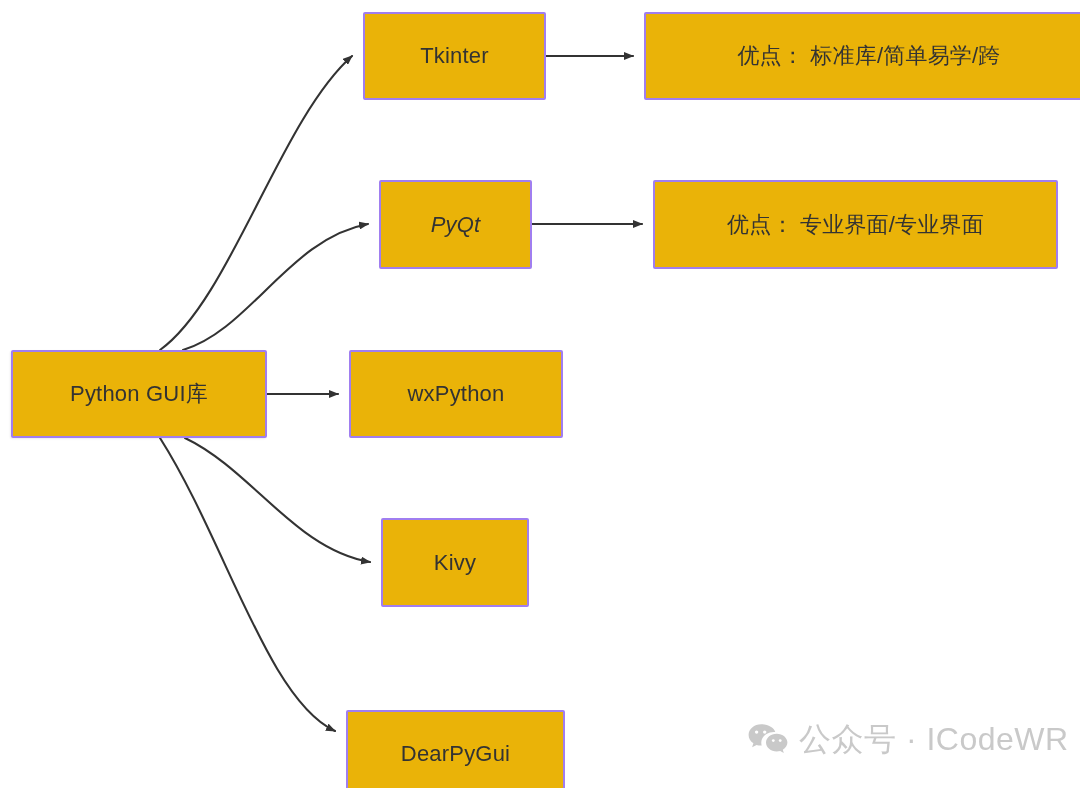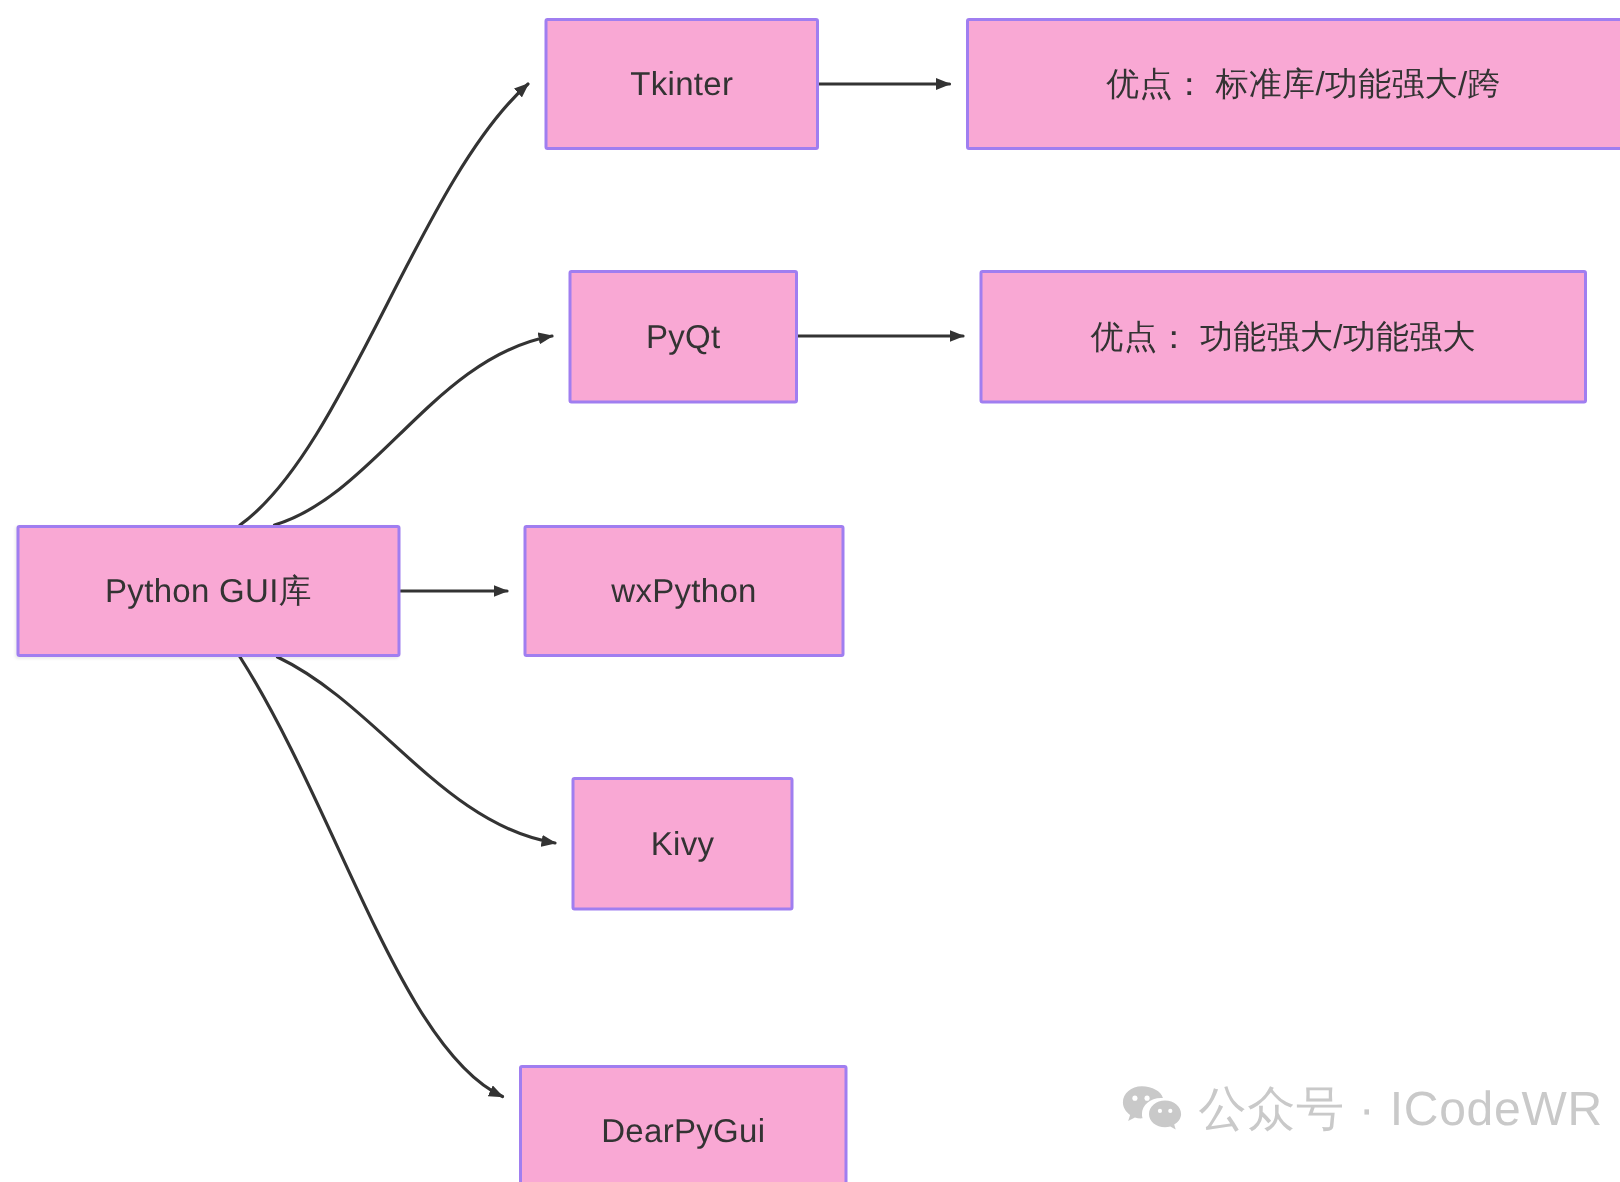--- a/index.html
+++ b/index.html
@@ -19,21 +19,21 @@
     position: absolute;
     left: 0;
     top: 0;
     width: 1080px;
     height: 788px;
     pointer-events: none;
   }
   .node {
     position: absolute;
     box-sizing: border-box;
-    background: #f9a8d4;
+    background: #eab308;
     border: 2px solid #a07ef0;
     border-radius: 2px;
     display: flex;
     align-items: center;
     justify-content: center;
     color: #333333;
     font-size: 22px;
     font-weight: 400;
     letter-spacing: 0.2px;
     white-space: nowrap;
@@ -45,21 +45,21 @@
   }
   
   #node-root {
     left: 11px;
     top: 350px;
     width: 256px;
     height: 88px;
     box-shadow: -1px 1px 2px rgba(0,0,0,0.08);
   }
   #node-tkinter   { left: 363px; top: 12px;  width: 183px; height: 88px; }
-  #node-pyqt      { left: 379px; top: 180px; width: 153px; height: 89px; }
+  #node-pyqt      { left: 379px; top: 180px; width: 153px; height: 89px; font-style: italic; }
   #node-wxpython  { left: 349px; top: 350px; width: 214px; height: 88px; }
   #node-kivy      { left: 381px; top: 518px; width: 148px; height: 89px; }
   #node-dearpygui { left: 346px; top: 687px; width: 219px; height: 88px; margin-top: 23px; }
 
   #node-adv-tkinter { left: 644px; top: 12px;  width: 450px; height: 88px;
                       font-size: 22px; justify-content: center; }
   #node-adv-pyqt    { left: 653px; top: 180px; width: 405px; height: 89px; }
 
   
   #watermark {
@@ -125,25 +125,25 @@
 
   <div class="node" id="node-kivy">
     <span class="node-label">Kivy</span>
   </div>
 
   <div class="node" id="node-dearpygui">
     <span class="node-label">DearPyGui</span>
   </div>
 
   <div class="node" id="node-adv-tkinter">
-    <span class="node-label">优点： 标准库/功能强大/跨</span>
+    <span class="node-label">优点： 标准库/简单易学/跨</span>
   </div>
 
   <div class="node" id="node-adv-pyqt">
-    <span class="node-label">优点： 功能强大/功能强大</span>
+    <span class="node-label">优点： 专业界面/专业界面</span>
   </div>
 
   <div id="watermark">
     <span>
       <svg class="wechat-icon" width="40" height="34" viewBox="0 0 40 34" xmlns="http://www.w3.org/2000/svg" aria-hidden="true">
 
         <path fill="#c9c9c9" d="M13.2 1.2C6.2 1.2 0.6 6.0 0.6 11.9c0 3.4 1.9 6.4 4.8 8.4l-1.3 4.0 4.5-2.3c1.4 0.4 2.5 0.6 3.9 0.6 0.4 0 0.8 0 1.2-0.05 -0.3-0.9-0.4-1.9-0.4-2.9 0-5.9 5.6-10.7 12.6-10.7 0.5 0 0.9 0.02 1.4 0.07C26.0 4.6 20.3 1.2 13.2 1.2z"></path>
         <circle cx="8.6" cy="9.1" r="1.7" fill="#ffffff"></circle>
         <circle cx="16.7" cy="9.1" r="1.7" fill="#ffffff"></circle>
 

